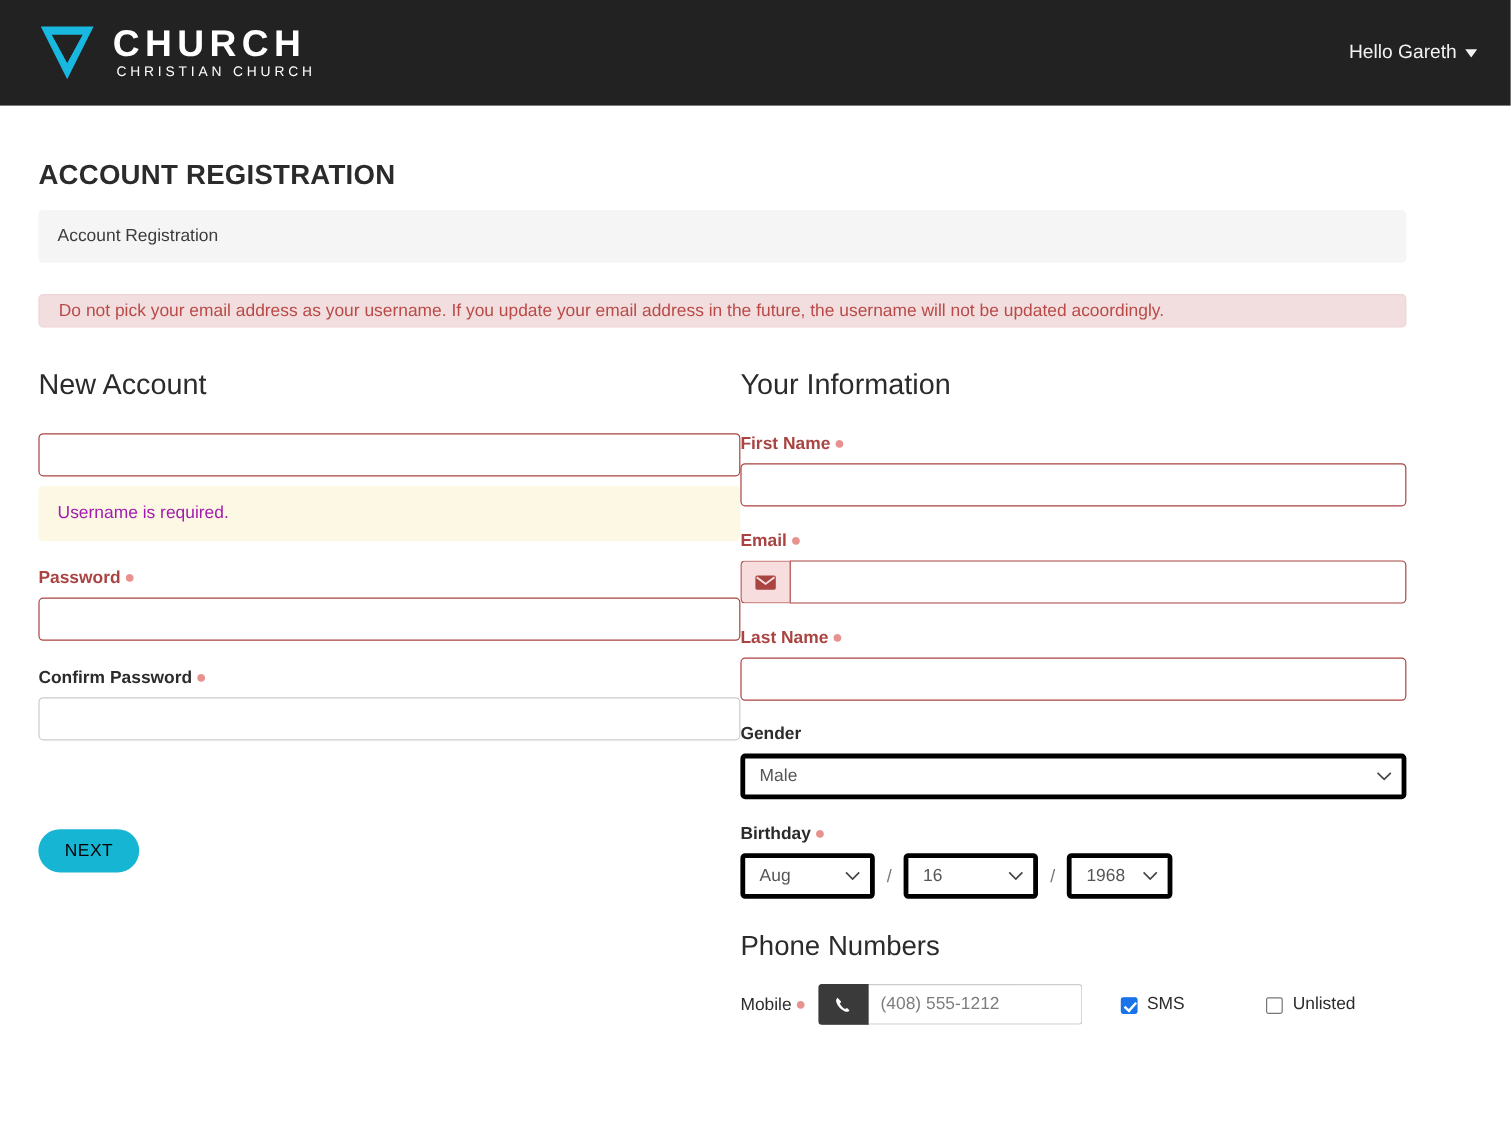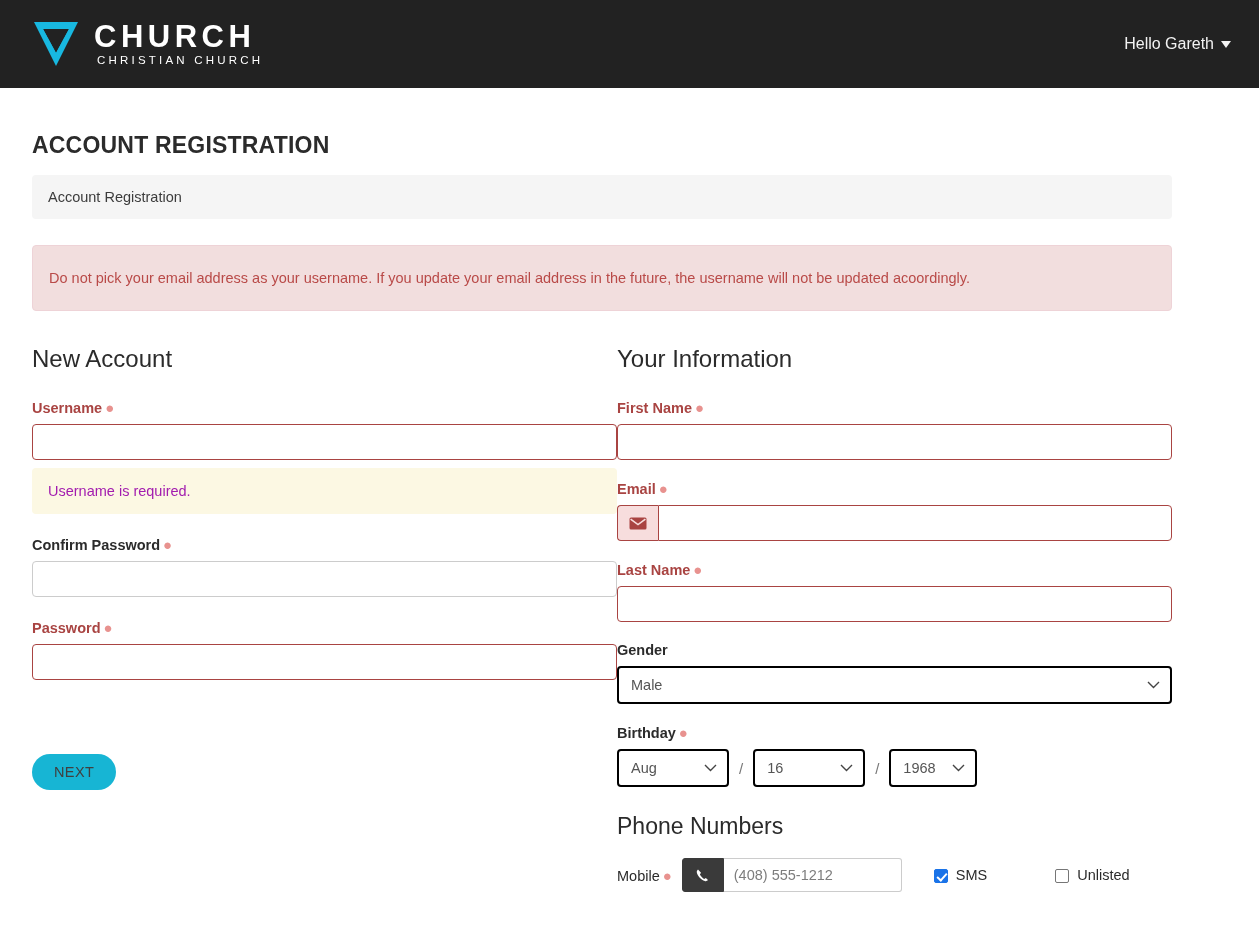--- a/index.html
+++ b/index.html
@@ -69,21 +69,21 @@
     border-radius: 4px;
     padding: 14px 16px;
     font-size: 14.5px;
     color: #3c3c3c;
   }
   .alert-warning {
     width: 1140px;
     background: #f2dede;
     border: 1px solid #eed3d7;
     border-radius: 4px;
-    padding: 24px 16px;
+    padding: 5px 16px;
     margin-top: 26px;
     font-size: 14.5px;
     color: #b94a48;
   }
 
   
   .columns { display: flex; margin-top: 20px; }
   .col-left { width: 585px; }
   .col-right { width: 555px; margin-left: 0; padding-left: 0; }
   .col-right { margin-left: 0; }
@@ -154,21 +154,21 @@
     background: #f7dddd;
   }
   .input-group .text-input.with-addon {
     border-radius: 0 4px 4px 0;
   }
 
   
   .select-wrap { position: relative; display: inline-block; }
   .select-box {
     height: 38px;
-    border: 2px solid #000000;
+    border: 4px solid #000000;
     border-radius: 4px;
     background: #ffffff;
     font-size: 14.5px;
     color: #555555;
     padding: 0 38px 0 12px;
     display: flex;
     align-items: center;
     cursor: pointer;
   }
   .chev {
@@ -238,21 +238,21 @@
     width: 4px; height: 8px;
     border: solid #ffffff;
     border-width: 0 2px 2px 0;
     transform: rotate(42deg);
   }
 
   
   .next-btn {
     margin-top: 56px;
     background: #17b5d4;
-    color: #404040;
+    color: #000000;
     border: none;
     border-radius: 20px;
     height: 36px;
     padding: 0 22px;
     font-size: 14.5px;
     font-family: "Liberation Sans", sans-serif;
     letter-spacing: 0.4px;
     cursor: pointer;
   }
 </style>
@@ -289,39 +289,36 @@
   <div class="alert-warning">
     <span>Do not pick your email address as your username. If you update your email address in the future, the username will not be updated acoordingly.</span>
   </div>
 
   <div class="columns">
 
     <div class="col-left">
       <h2 class="section-heading">New Account</h2>
 
       <div class="field">
-        <label class="field-label required-red">
-          <span>Username</span><span class="req-dot">●</span>
-        </label>
         <input class="text-input invalid" type="text" value="" placeholder="" style="">
         <div class="help-block-warning">Username is required.</div>
+      </div>
+
+      <div class="field" style="margin-top:22px;">
+        <label class="field-label required-red">
+          <span>Password</span><span class="req-dot">●</span>
+        </label>
+        <input class="text-input invalid" type="password" value="" placeholder="" style="">
       </div>
 
       <div class="field" style="margin-top:22px;">
         <label class="field-label">
           <span>Confirm Password</span><span class="req-dot">●</span>
         </label>
         <input class="text-input" type="password" value="" placeholder="" style="">
-      </div>
-
-      <div class="field" style="margin-top:22px;">
-        <label class="field-label required-red">
-          <span>Password</span><span class="req-dot">●</span>
-        </label>
-        <input class="text-input invalid" type="password" value="" placeholder="" style="">
       </div>
 
       <button class="next-btn">NEXT</button>
     </div>
 
     <div class="col-right">
       <h2 class="section-heading">Your Information</h2>
 
       <div class="field">
         <label class="field-label required-red">

